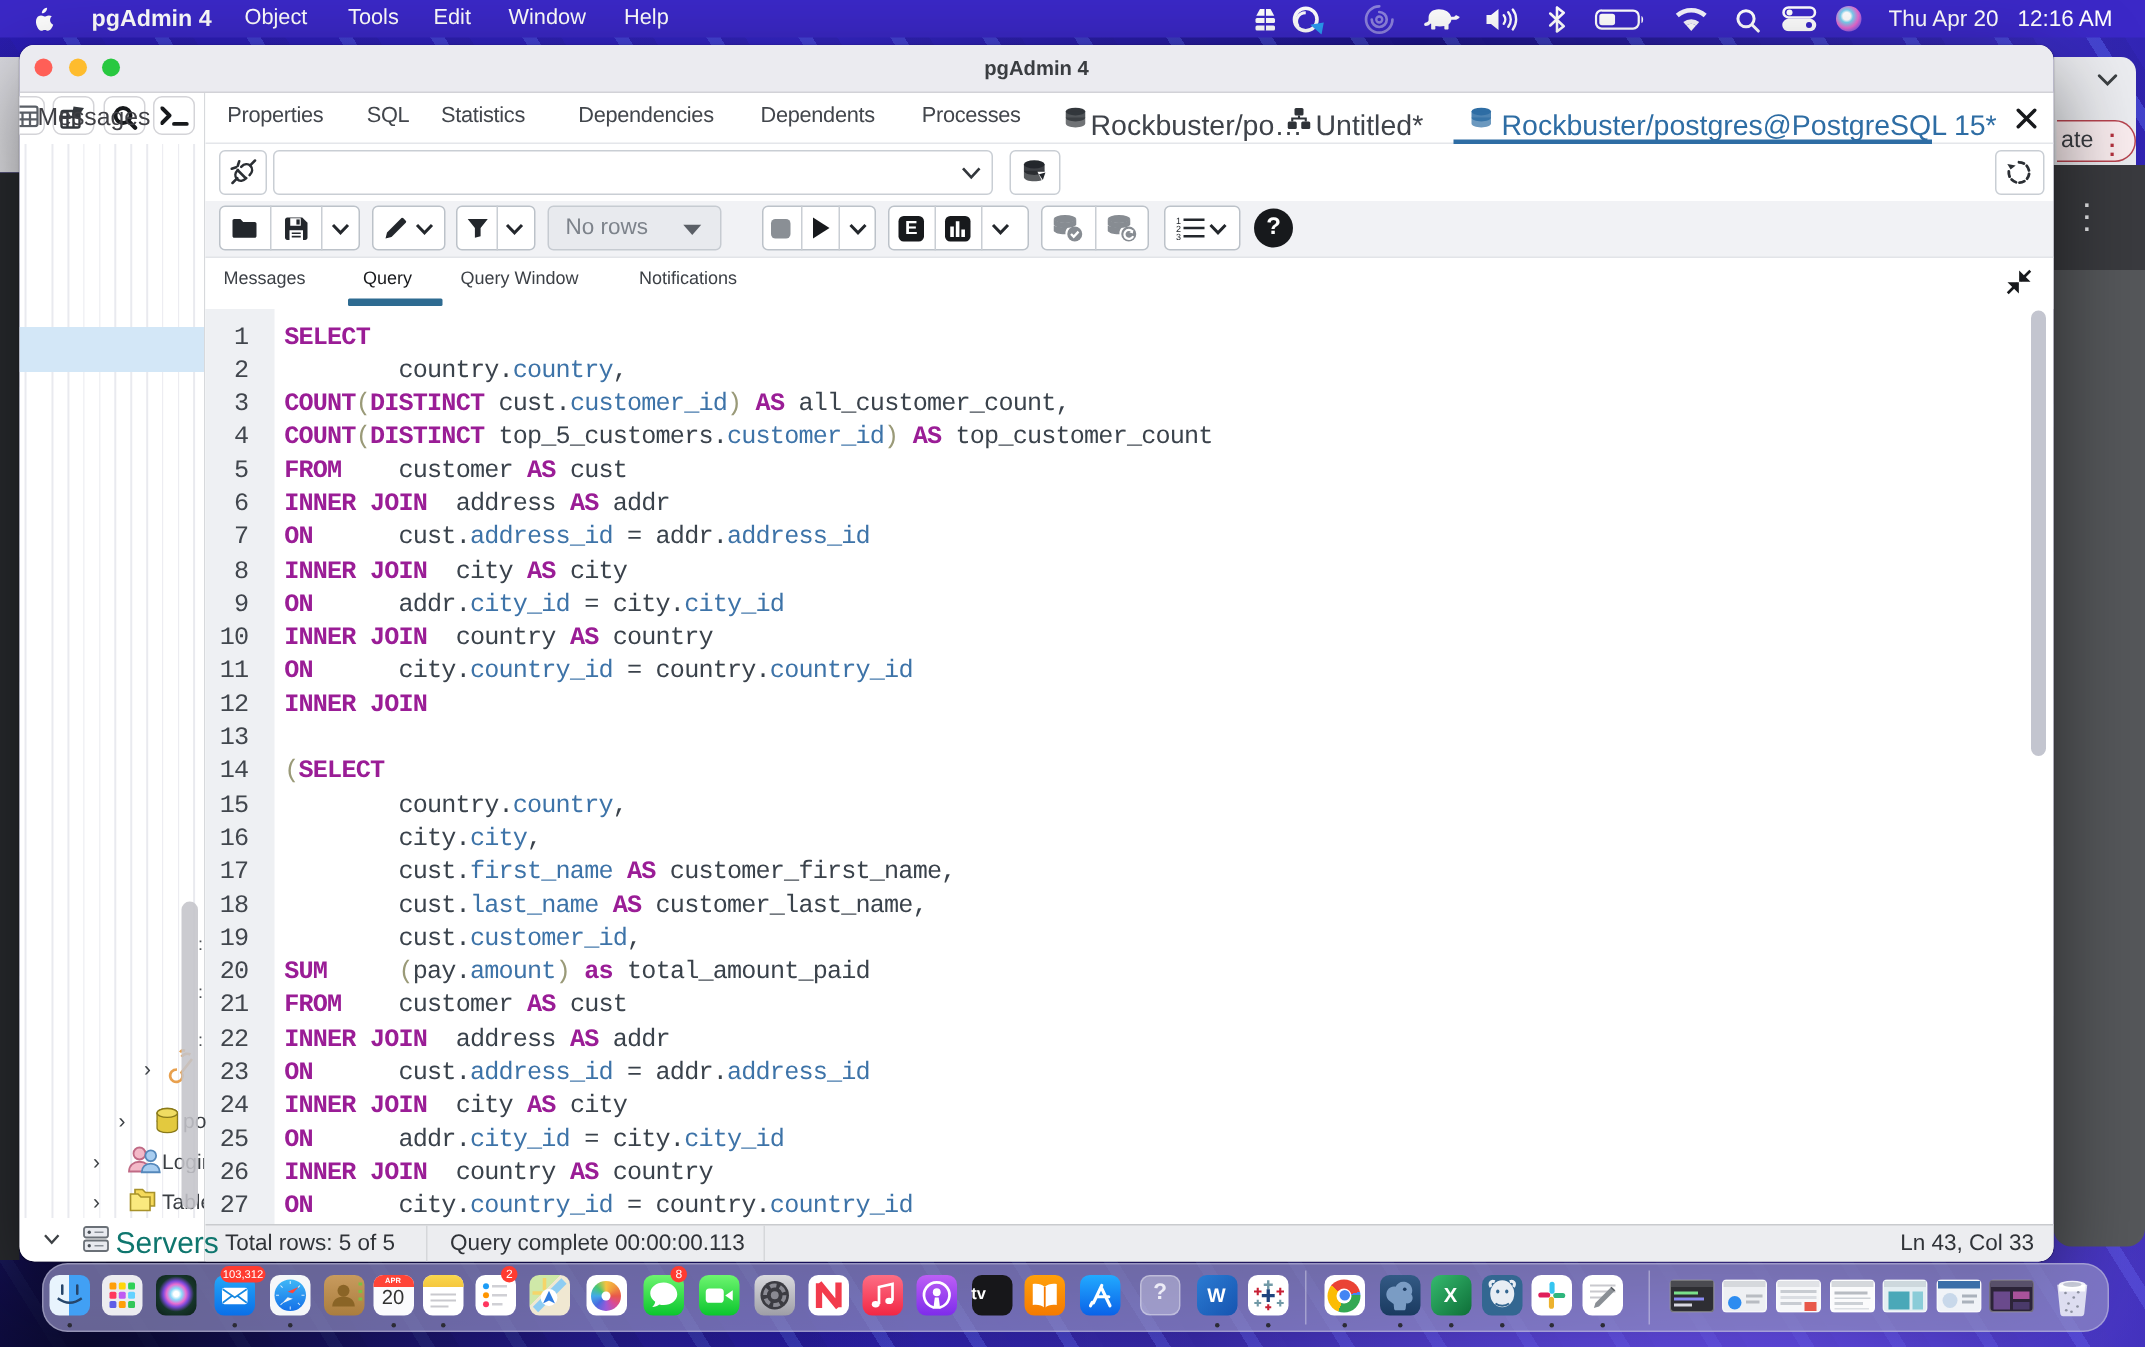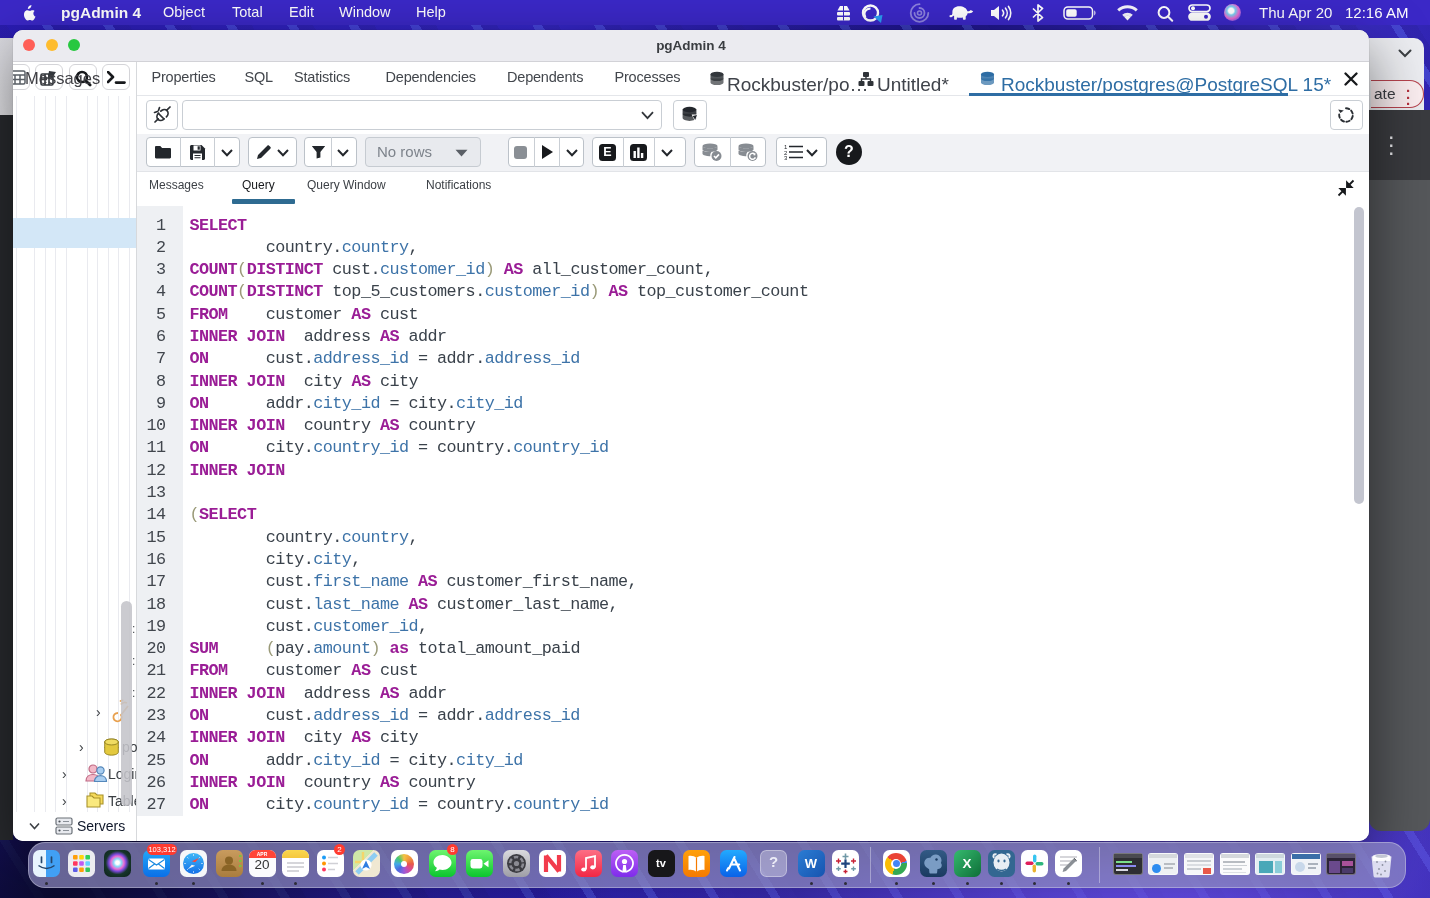--- a/index.html
+++ b/index.html
@@ -45,21 +45,21 @@
 </style></head>
 <body>
 <div id="scr">
 
 <div id="menubar">
 <svg class="ab" style="left:22px;top:4.5px" width="14" height="17" viewBox="0 0 14 17">
         <path fill="#fff" d="M9.4 0c.1 1-.3 2-.9 2.7-.6.7-1.6 1.3-2.6 1.2-.1-1 .4-2 1-2.6C7.5.6 8.6.1 9.4 0zM12.6 5.9c-1.3-.8-2.9-.6-3.9-.1-.5.2-1 .2-1.5 0C6.1 5.3 5 5.1 3.9 5.7 1.6 6.9 1.5 10.6 3 13.3c.6 1 1.4 2.2 2.5 2.2.9 0 1.2-.5 2.3-.5s1.4.5 2.3.5c1.1 0 1.9-1.1 2.5-2.1.4-.7.6-1.1.9-1.9-2.4-.9-2.8-4.3-.9-5.6z"></path>
       </svg>
 <div class="mi" style="left:61px;font-weight:bold;font-size:15.5px;top:3.5px">pgAdmin 4</div>
 <div class="mi" style="left:163px">Object</div>
-<div class="mi" style="left:232px">Total</div>
+<div class="mi" style="left:232px">Tools</div>
 <div class="mi" style="left:289px">Edit</div>
 <div class="mi" style="left:339px">Window</div>
 <div class="mi" style="left:416px">Help</div>
 <svg class="ab" style="left:836px;top:4.5px" width="15" height="16" viewBox="0 0 15 16">
         <g fill="#fff">
           <path d="M4 1h7l2.5 4.5H1.5z"></path>
           <rect x="1" y="7" width="13" height="3.4" rx="1"></rect>
           <rect x="1" y="12" width="13" height="3.4" rx="1"></rect>
           <path d="M7.5 1v14.5" stroke="#3b28c7" stroke-width="1"></path>
         </g>
@@ -211,21 +211,21 @@
         </svg>
 <svg class="ab" style="left:41px;top:754px;z-index:2" width="20" height="20" viewBox="0 0 20 20">
           <g fill="#e8eaef" stroke="#6a7077" stroke-width="1.2">
             <rect x="2" y="2" width="16" height="7" rx="1.5"></rect>
             <rect x="2" y="11" width="16" height="7" rx="1.5"></rect>
           </g>
           <circle cx="5.5" cy="5.5" r="1.1" fill="#4a5057"></circle>
           <circle cx="5.5" cy="14.5" r="1.1" fill="#4a5057"></circle>
           <path d="M9 5.5h6M9 14.5h6" stroke="#8a9098" stroke-width="1"></path>
         </svg>
-<div class="ab" style="left:64px;top:756px;z-index:2;color:#0f172a;font-size:14px">Servers</div>
+<div class="ab" style="left:64px;top:756px;z-index:2;color:#0f766e;font-size:20px">Servers</div>
 <div class="ab" style="left:119px;top:560px;color:#4a4e53;font-size:12px;z-index:2">:</div>
 <div class="ab" style="left:119px;top:592px;color:#4a4e53;font-size:12px;z-index:2">:</div>
 <div class="ab" style="left:119px;top:624px;color:#4a4e53;font-size:12px;z-index:2">:</div>
 <div class="ab" style="left:108px;top:539px;width:11px;height:205px;background:rgba(196,196,202,.88);border-radius:5.5px;z-index:3"></div>
 </div>
 <div id="vdiv"></div>
 
 <div id="rpanel">
 
 <div class="ab" style="left:0;top:0;width:1232px;height:34px;background:#fff;border-bottom:1px solid #e4e6ea"></div>
@@ -460,20 +460,27 @@
 <span class="k">SUM</span>     <span class="g">(</span>pay.<span class="b">amount</span><span class="g">)</span> <span class="k">as</span> total_amount_paid
 <span class="k">FROM</span>    customer <span class="k">AS</span> cust
 <span class="k">INNER JOIN</span>  address <span class="k">AS</span> addr
 <span class="k">ON</span>      cust.<span class="b">address_id</span> = addr.<span class="b">address_id</span>
 <span class="k">INNER JOIN</span>  city <span class="k">AS</span> city
 <span class="k">ON</span>      addr.<span class="b">city_id</span> = city.<span class="b">city_id</span>
 <span class="k">INNER JOIN</span>  country <span class="k">AS</span> country
 <span class="k">ON</span>      city.<span class="b">country_id</span> = country.<span class="b">country_id</span></pre>
 <div class="ab" style="left:1217px;top:145px;width:10px;height:297px;background:#c3c5cf;border-radius:5px"></div>
 
+<div id="status">
+<div class="ab" style="left:13px;top:3px">Total rows: 5 of 5</div>
+<div class="ab" style="left:147px;top:0;width:1px;height:24px;background:#d5d7da"></div>
+<div class="ab" style="left:163px;top:3px">Query complete 00:00:00.113</div>
+<div class="ab" style="left:372px;top:0;width:1px;height:24px;background:#d5d7da"></div>
+<div class="ab" style="right:13px;top:3px">Ln 43, Col 33</div>
+</div>
 </div>
 </div>
 
 <div id="dock"></div>
 <div class="di" style="left:32.5px;background:linear-gradient(90deg,#e8f4fd 0 49%,#41a0f4 49% 100%)"><svg width="27" height="27" viewBox="0 0 27 27">
         <path d="M8.5 7v5.5M18.5 7v5.5" stroke="#26466b" stroke-width="1.7" stroke-linecap="round"></path>
         <path d="M5.5 15.5q8 6 16 0" fill="none" stroke="#26466b" stroke-width="1.5"></path>
       </svg></div>
 <div class="dot" style="left:44.5px"></div>
 <div class="di" style="left:67.5px;background:#ececf0"><svg width="27" height="27" viewBox="0 0 27 27">
@@ -562,21 +569,21 @@
         <path d="M11 19.3V8l9-2v11.2" fill="none" stroke="#fff" stroke-width="1.8"></path>
         <ellipse cx="8.8" cy="19.5" rx="2.6" ry="2.1" fill="#fff"></ellipse>
         <ellipse cx="17.8" cy="17.3" rx="2.6" ry="2.1" fill="#fff"></ellipse>
       </svg></div>
 <div class="di" style="left:610.5px;background:linear-gradient(180deg,#bc5ff5,#7e2ceb)"><svg width="27" height="27" viewBox="0 0 27 27">
         <circle cx="13.5" cy="11.5" r="2.6" fill="#fff"></circle>
         <path d="M11 21.5a8.5 8.5 0 1 1 5 0" fill="none" stroke="#fff" stroke-width="1.8" stroke-linecap="round"></path>
         <path d="M12.2 15h2.6l1 7.5h-4.6z" fill="#fff"></path>
       </svg></div>
 <div class="di" style="left:647.5px;background:#17171a;color:#fff">
-      <div class="ab" style="left:0;top:6.5px;width:27px;text-align:center;font-size:11px;font-weight:bold;letter-spacing:0">tv</div>
+      <div class="ab" style="left:0;top:6.5px;width:27px;font-size:11px;font-weight:bold;letter-spacing:0">tv</div>
     </div>
 <div class="di" style="left:682.5px;background:linear-gradient(180deg,#ffa00a,#f57a00)"><svg width="27" height="27" viewBox="0 0 27 27">
         <path d="M13.5 8C11.5 6 8.5 5.5 5.5 6v14c3-.5 6 0 8 2 2-2 5-2.5 8-2V6c-3-.5-6 0-8 2z" fill="#fff"></path>
         <path d="M13.5 8v14" stroke="#f57a00" stroke-width="1.2"></path>
       </svg></div>
 <div class="di" style="left:719.5px;background:linear-gradient(180deg,#22aaff,#0a62e8)"><svg width="27" height="27" viewBox="0 0 27 27">
         <path d="M9 18.5L14.5 7M12.2 14.5h7M7 20.5l1.2-2.3M20 20.5L14.5 9" fill="none" stroke="#fff" stroke-width="2.1" stroke-linecap="round"></path>
       </svg></div>
 <div class="di" style="left:759.5px;background:rgba(228,228,240,.38);border:1px solid rgba(255,255,255,.35)">
       <div class="ab" style="left:0;top:2px;width:26px;text-align:center;font-size:15px;font-weight:bold;color:rgba(250,250,255,.85)">?</div>

